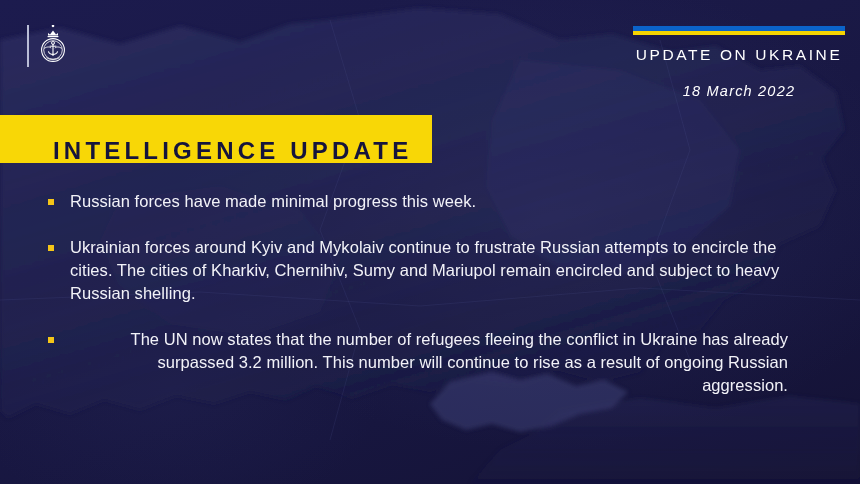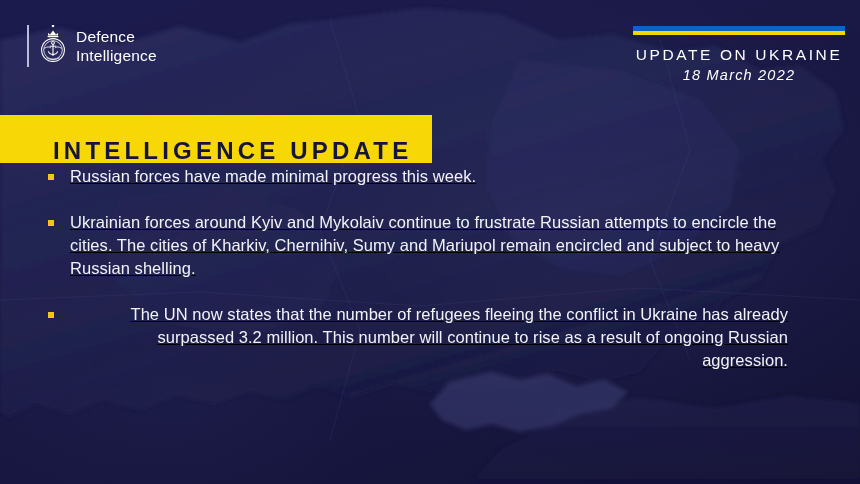--- a/index.html
+++ b/index.html
@@ -67,21 +67,21 @@
     font-weight:400;
     line-height:18px;
     white-space:nowrap;
   }
   .update-date {
     color:#ffffff;
     font-size:14.5px;
     font-style:italic;
     letter-spacing:1.2px;
     line-height:18px;
-    margin-top:2px;
+    margin-top:18px;
     white-space:nowrap;
   }
 
   
   .banner {
     position:absolute;
     left:0; top:115px;
     width:432px; height:48px;
     background:#f8d706;
     display:flex; align-items:flex-end;
@@ -92,23 +92,22 @@
     font-size:24px;
     font-weight:700;
     letter-spacing:4.2px;
     line-height:1;
     white-space:nowrap;
   }
 
   
   .bullets {
     position:absolute;
-    left:48px; top:165px;
+    left:48px; top:190px;
     width:740px;
-    text-decoration:underline;
   }
   .bullet-row {
     display:flex;
     align-items:flex-start;
     margin-bottom:23px;
   }
   .bullet-row:last-child { margin-bottom:0;text-align:right; }
 
   .bullet-marker {
     flex:0 0 auto;
@@ -196,24 +195,20 @@
             <path d="M11.6,21.2 L18.4,21.2" stroke-width="1"></path>
             <circle cx="15" cy="18" r="1.5" stroke-width="0.9"></circle>
 
             <path d="M6.2,23.4 C9,21.4 11.4,21.6 13.2,23" stroke-width="0.8"></path>
             <path d="M23.8,23.4 C21,21.4 18.6,21.6 16.8,23" stroke-width="0.8"></path>
             <path d="M8.4,32.6 C11,35 19,35 21.6,32.6" stroke-width="0.8"></path>
           </g>
         </svg>
       </span>
 
-      <div class="brand-text">
-        <div>Defence</div>
-        <div>Intelligence</div>
-      </div>
     </div>
 
     <div class="header-right">
       <div class="flag-bar">
         <div class="flag-blue"></div>
         <div class="flag-yellow"></div>
       </div>
       <div class="update-title">UPDATE ON UKRAINE</div>
       <div class="update-date">18 March 2022</div>
     </div>

